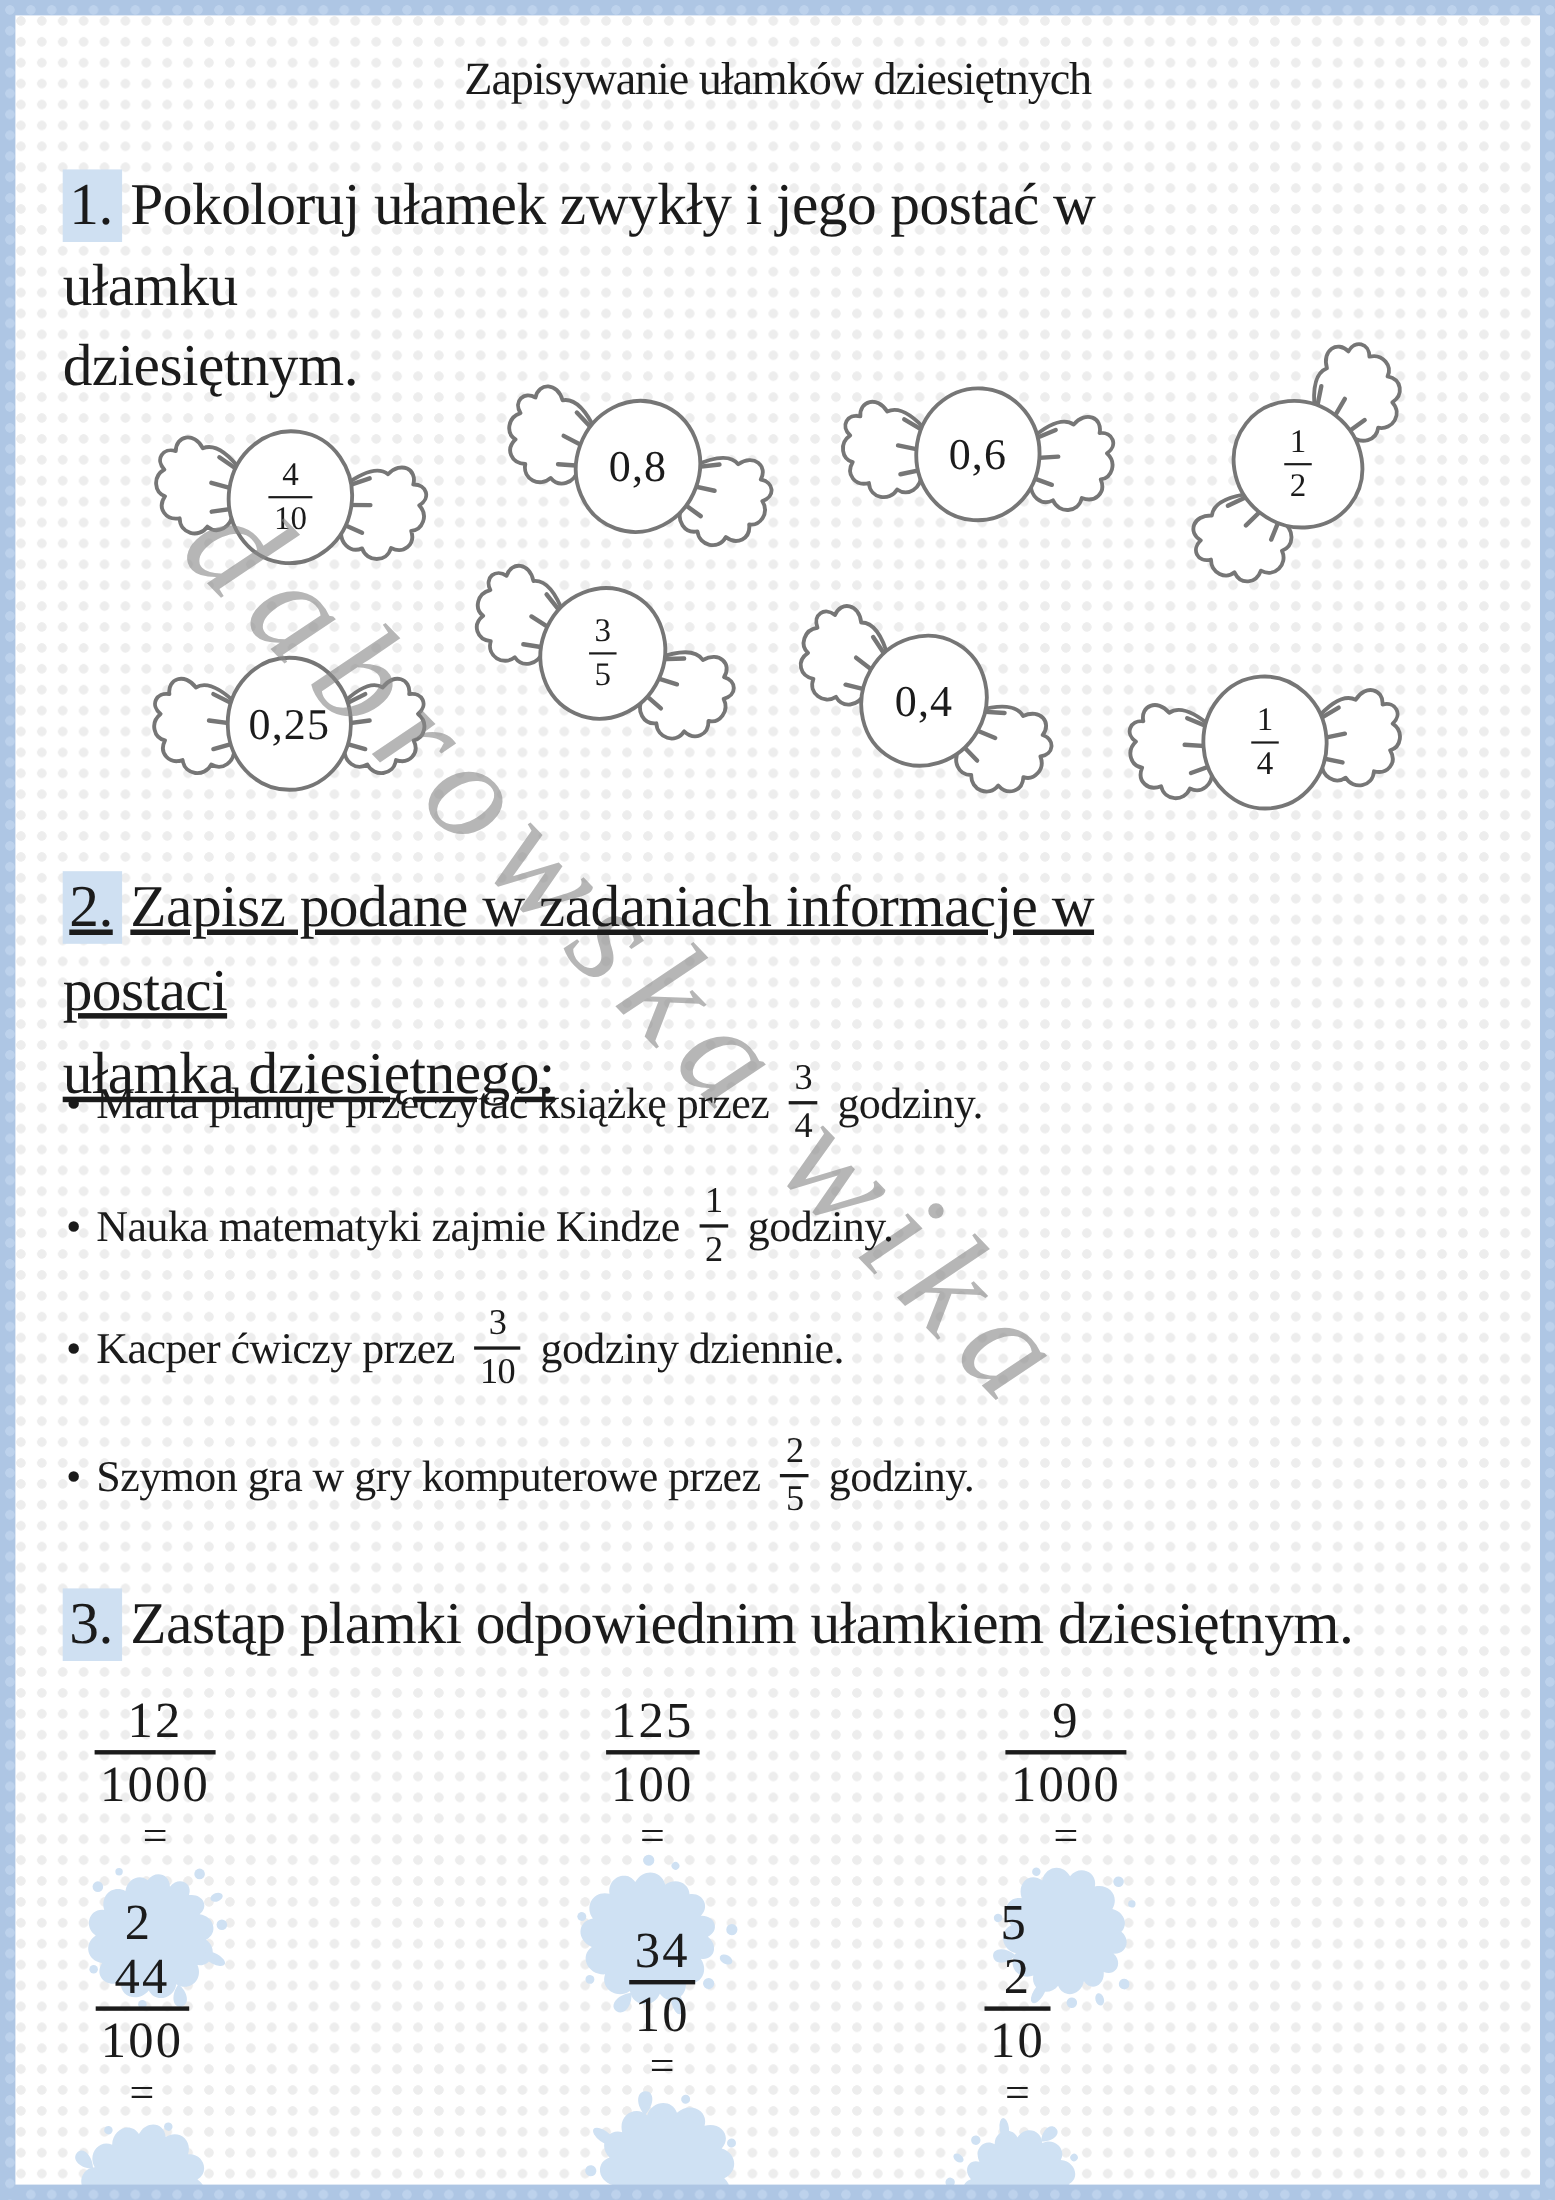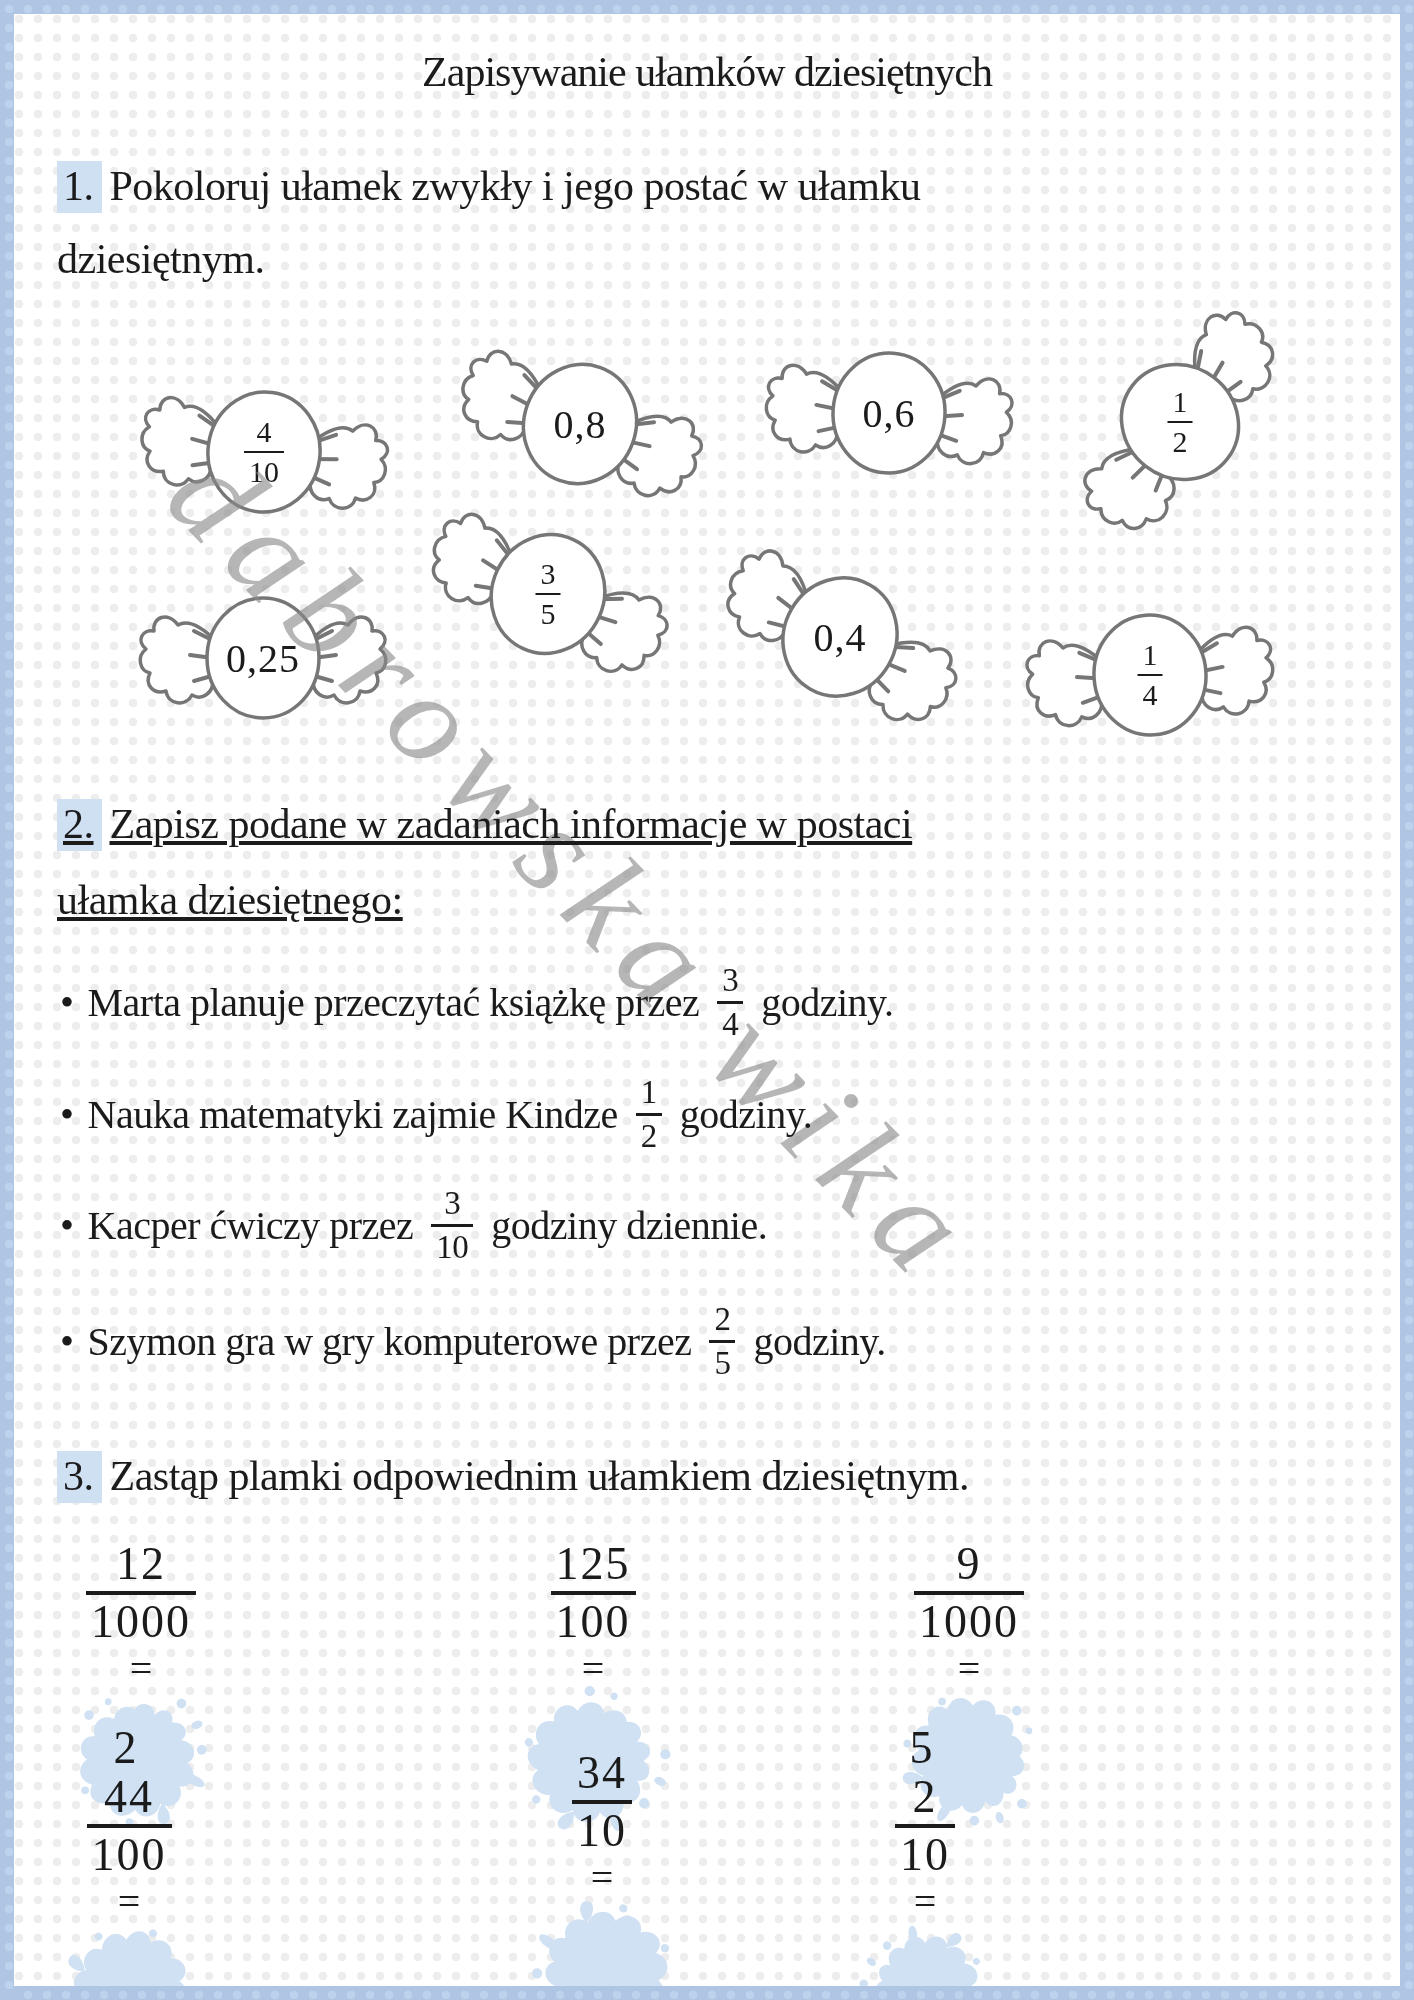--- a/index.html
+++ b/index.html
@@ -26,21 +26,21 @@
   .edge.left{left:0;top:0;bottom:0;width:14px;}
   .edge.right{right:0;top:0;bottom:0;width:14px;}
 
   .title{
     position:absolute;top:48px;left:0;right:0;z-index:8;
     text-align:center;font-size:42px;letter-spacing:-1px;
   }
 
   .heading{
     position:absolute;left:57px;z-index:8;
-    font-size:42px;letter-spacing:-0.5px;width:1000px;
+    font-size:54px;letter-spacing:-0.5px;width:1000px;
   }
   #task1-heading{top:150px;line-height:73px;width:940px;}
   #task2-heading{top:786px;line-height:76px;width:940px;text-decoration:underline;}
   #task3-heading{top:1440px;line-height:72px;white-space:nowrap;}
   .num-hl{
     background:var(--highlight,#cfe0f2);
     padding:2px 8px 4px 6px;margin-right:8px;
   }
 
   

